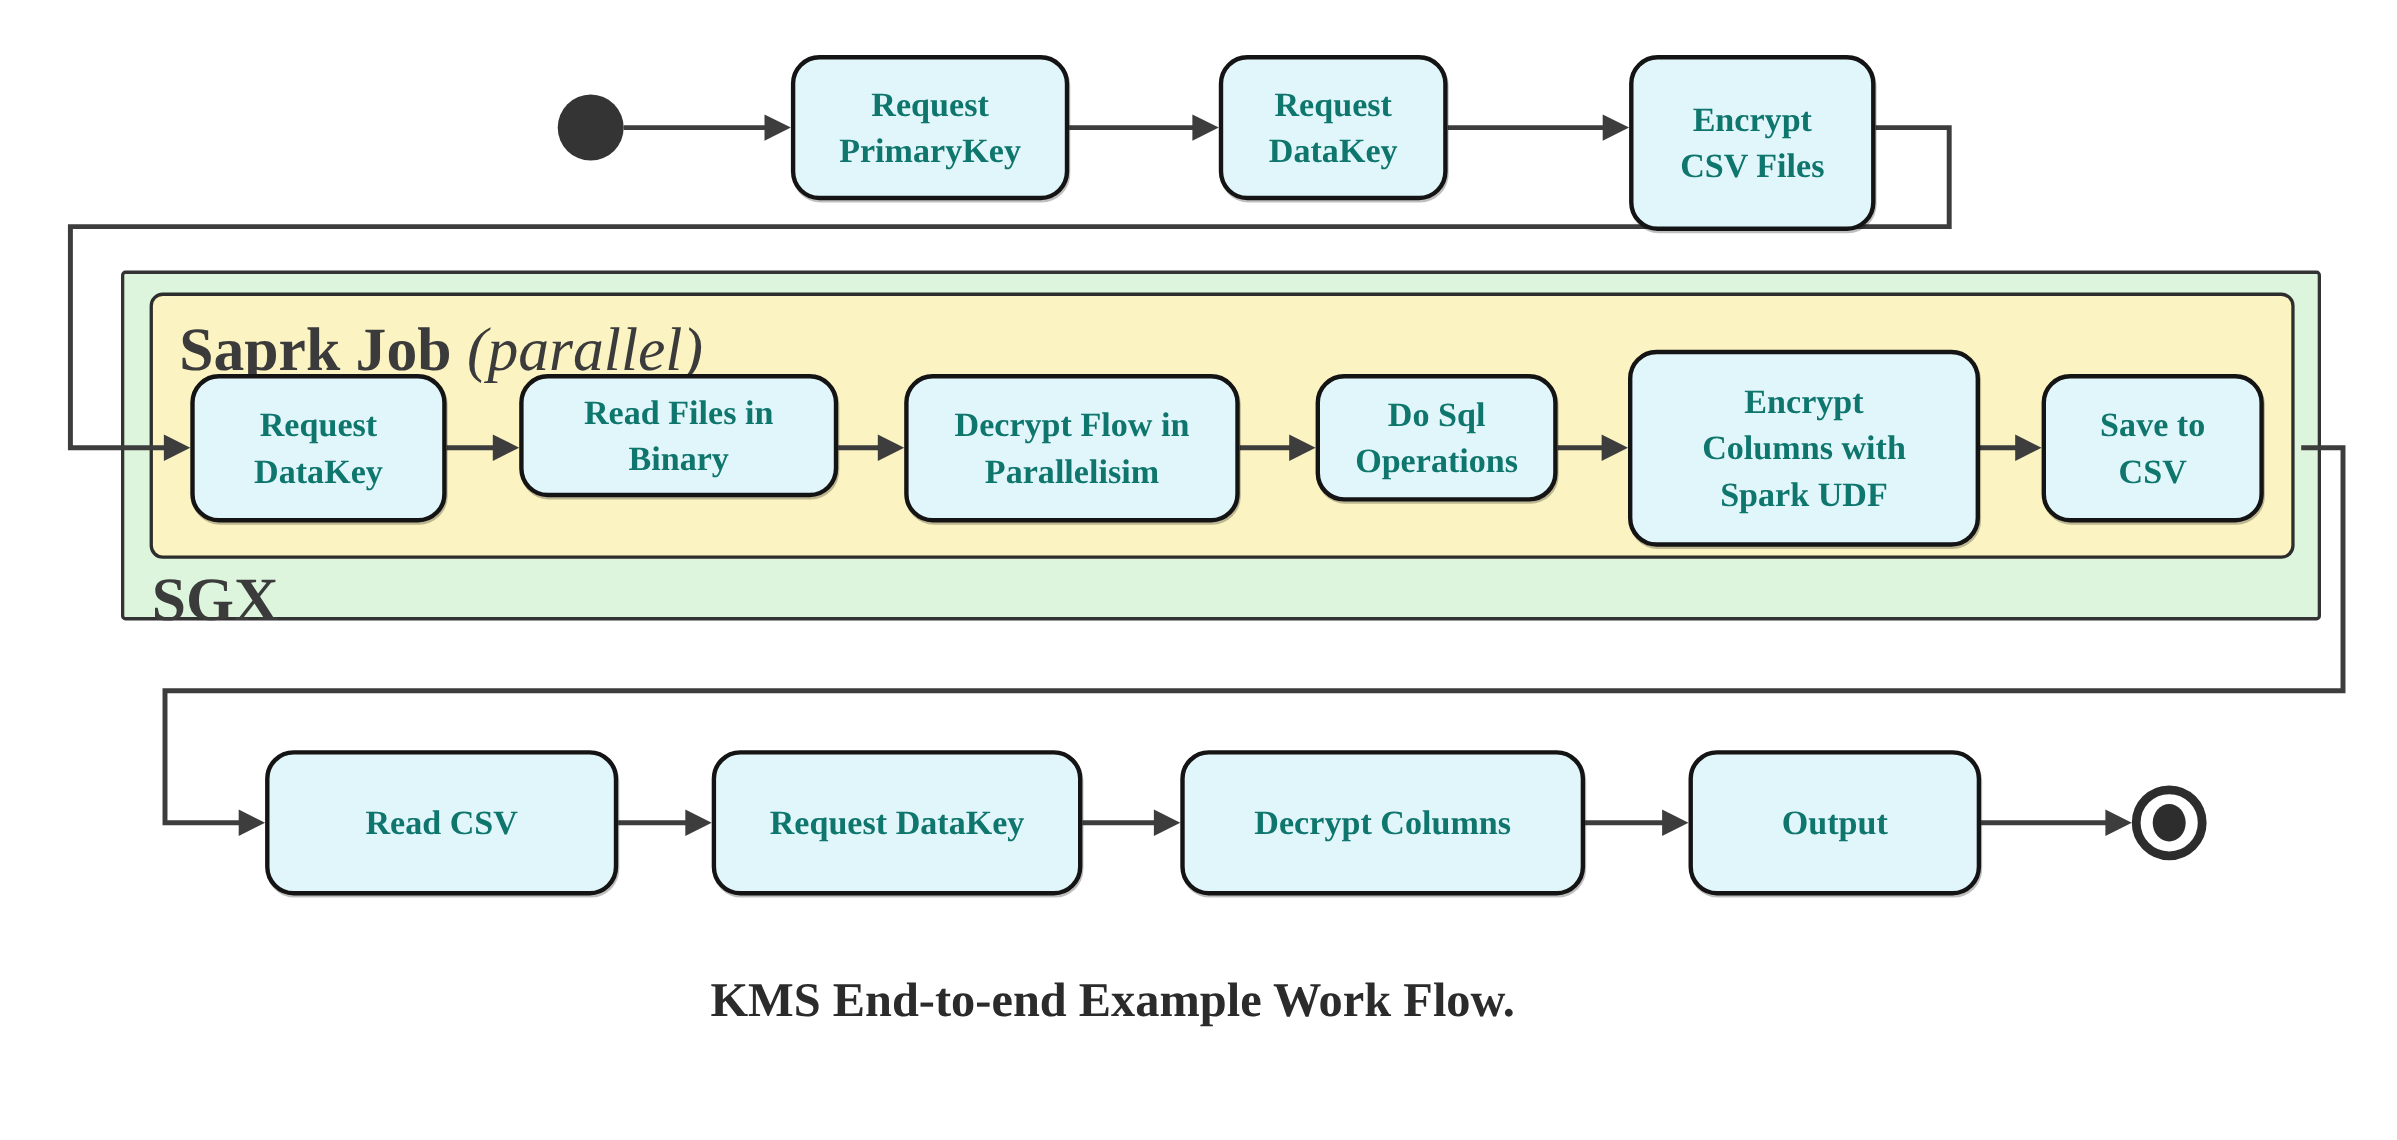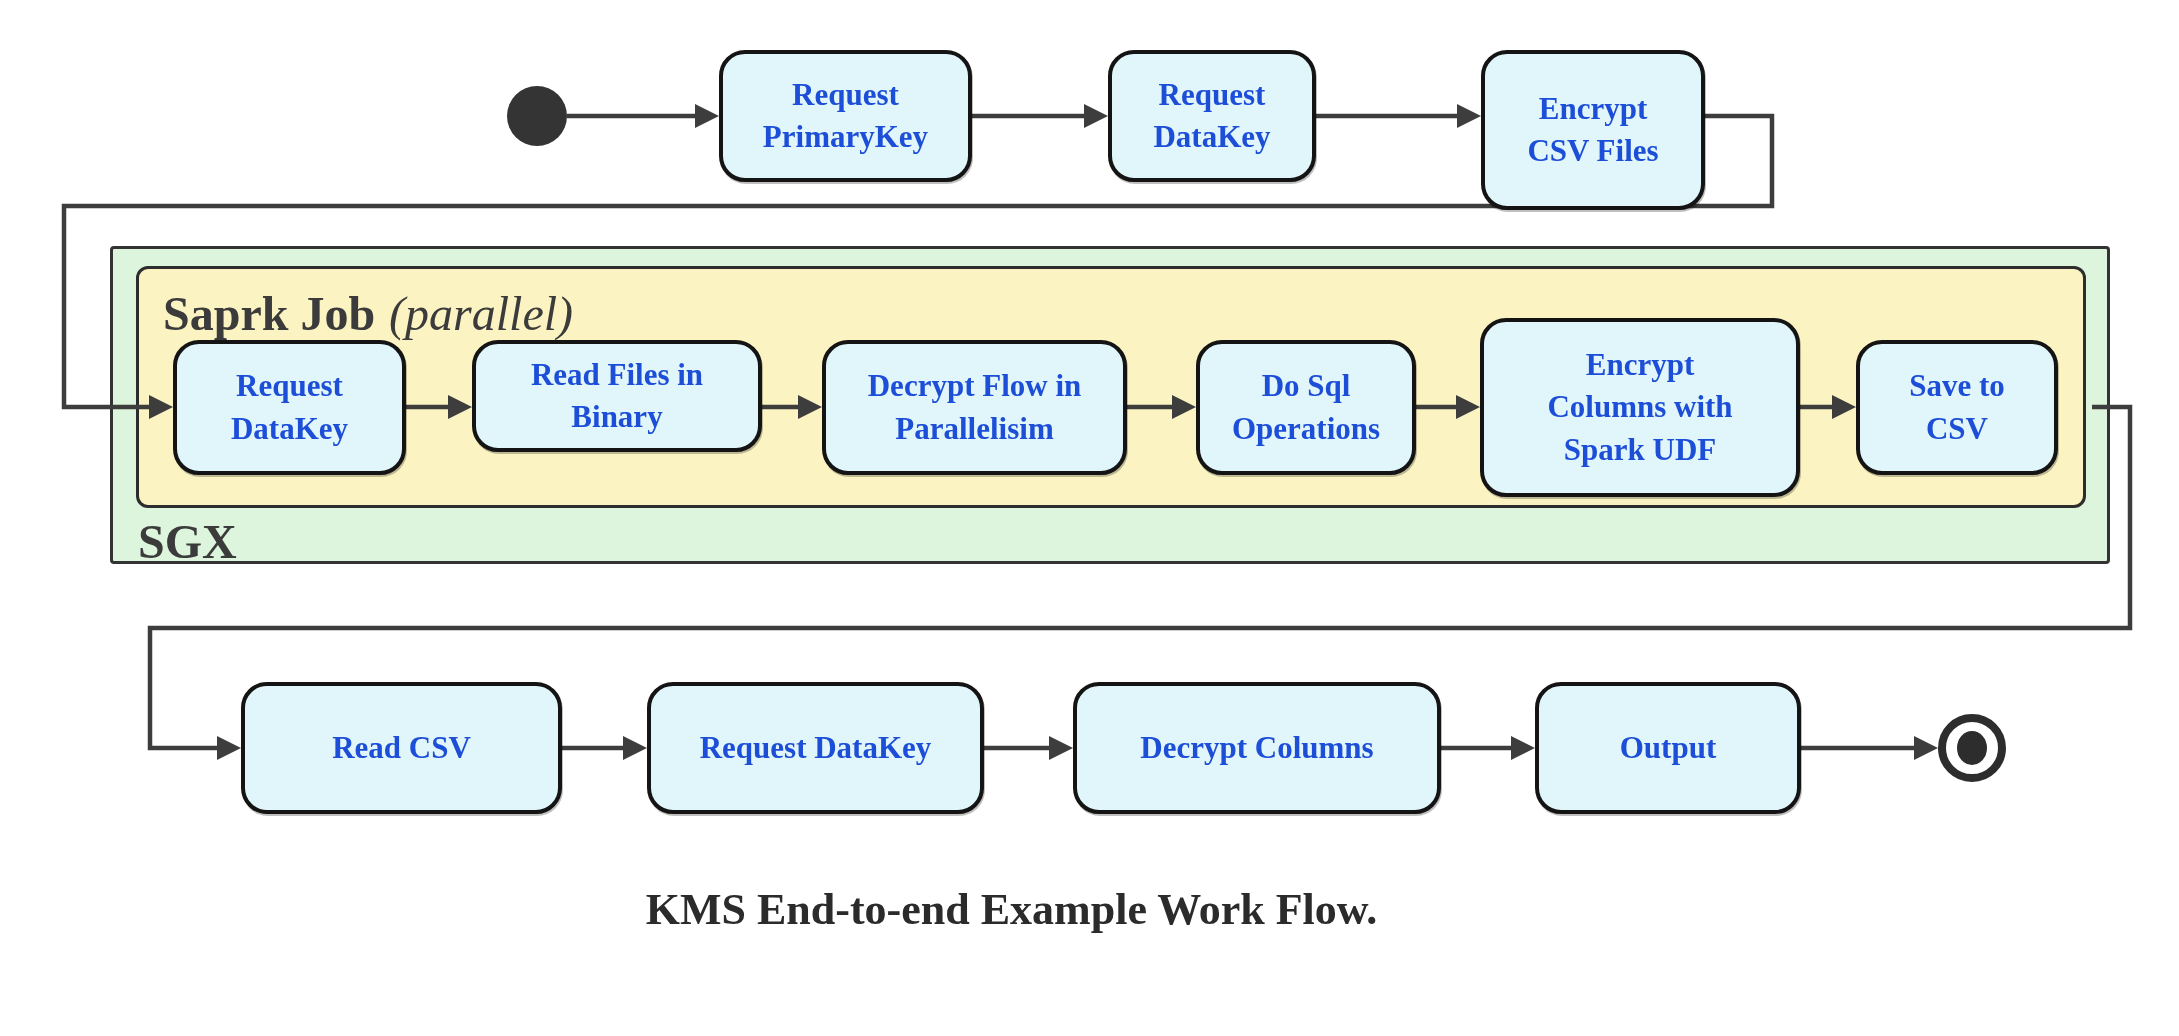--- a/index.html
+++ b/index.html
@@ -7,32 +7,32 @@
     position:relative;width:2179px;height:1036px;background:#ffffff;
     font-family:"Liberation Serif","DejaVu Serif",serif;overflow:hidden;
   }
   svg.wires{position:absolute;left:0;top:0;width:2179px;height:1036px;pointer-events:none;}
   .wire{fill:none;stroke:#3d3d3d;stroke-width:4.5;}
   .head{fill:#3d3d3d;stroke:none;}
   .node{
     position:absolute;box-sizing:border-box;
     background:#e1f6fa;border:4px solid #141414;border-radius:26px;
     display:flex;align-items:center;justify-content:center;text-align:center;
-    font-weight:bold;font-size:31px;line-height:1.36;color:#1d4ed8;
+    font-weight:bold;font-size:31px;line-height:1.36;color:#0f766e;
     padding:0 20px;box-shadow:1px 2px 0 rgba(0,0,0,.25);
   }
   .container-green{
     position:absolute;box-sizing:border-box;left:110px;top:246px;width:2000px;height:318px;
     background:#dcf5dc;border:3px solid #333333;border-radius:4px;
   }
   .container-yellow{
     position:absolute;box-sizing:border-box;left:136px;top:266px;width:1950px;height:242px;
     background:#fbf3c2;border:3px solid #2d2d2d;border-radius:12px;
   }
-  .group-label{position:absolute;font-size:48px;color:#3b3b3b;white-space:nowrap;}
+  .group-label{position:absolute;font-size:56px;color:#3b3b3b;white-space:nowrap;}
   .group-label .bold{font-weight:bold;}
   .group-label .ital{font-style:italic;margin-left:14px;}
   .start-dot{
     position:absolute;left:507px;top:86px;width:60px;height:60px;border-radius:50%;
     background:#343434;
   }
   .end-dot{
     position:absolute;left:1938px;top:714px;width:68px;height:68px;border-radius:50%;
     box-sizing:border-box;border:8px solid #2d2d2d;background:#ffffff;
     display:flex;align-items:center;justify-content:center;
@@ -93,21 +93,21 @@
     <div class="inner"></div>
   </div>
 
   <div class="node" style="left:719px;top:50px;width:253px;height:132px;">Request PrimaryKey</div>
   <div class="node" style="left:1108px;top:50px;width:208px;height:132px;">Request DataKey</div>
   <div class="node" style="left:1481px;top:50px;width:224px;height:160px;">Encrypt CSV Files</div>
 
   <div class="node" style="left:173px;top:340px;width:233px;height:135px;">Request DataKey</div>
   <div class="node" style="left:472px;top:340px;width:290px;height:112px;">Read Files in Binary</div>
   <div class="node" style="left:822px;top:340px;width:305px;height:135px;">Decrypt Flow in Parallelisim</div>
-  <div class="node" style="left:1196px;top:340px;width:220px;height:135px;">Do Sql Operations</div>
+  <div class="node" style="left:1196px;top:340px;width:220px;height:116px;">Do Sql Operations</div>
   <div class="node" style="left:1480px;top:318px;width:320px;height:179px;padding:0 52px;">Encrypt Columns with Spark UDF</div>
   <div class="node" style="left:1856px;top:340px;width:202px;height:135px;">Save to CSV</div>
 
   <div class="node" style="left:241px;top:682px;width:321px;height:132px;">Read CSV</div>
   <div class="node" style="left:647px;top:682px;width:337px;height:132px;">Request DataKey</div>
   <div class="node" style="left:1073px;top:682px;width:368px;height:132px;">Decrypt Columns</div>
   <div class="node" style="left:1535px;top:682px;width:266px;height:132px;">Output</div>
 
   <div class="caption">KMS End-to-end Example Work Flow.</div>
 

